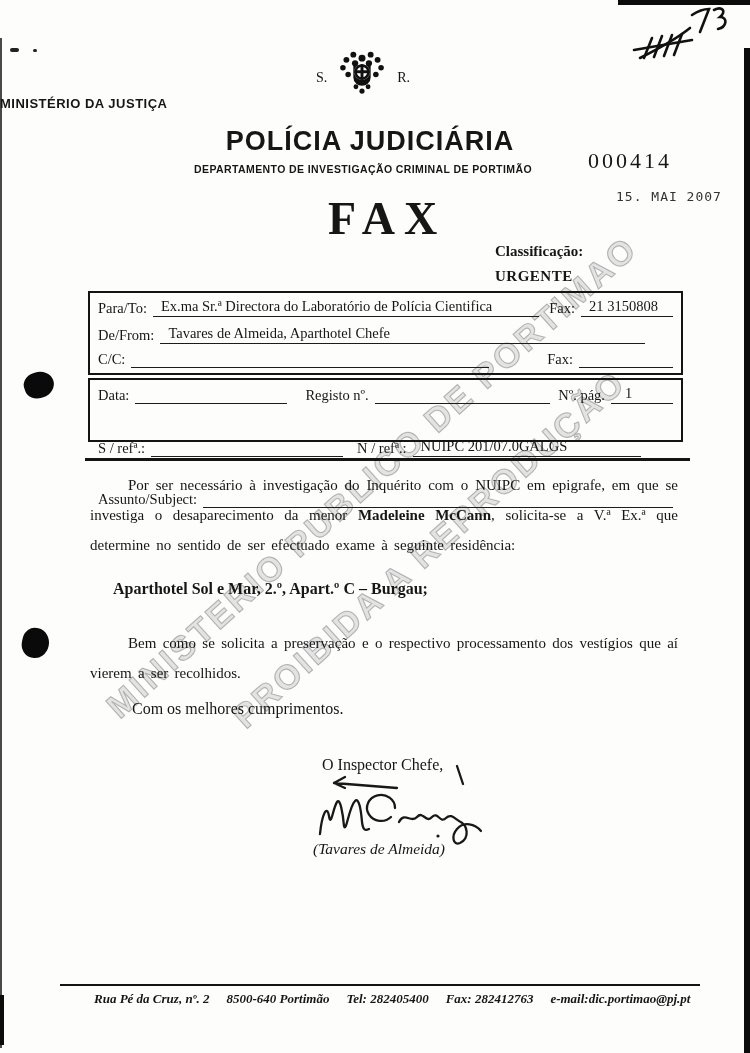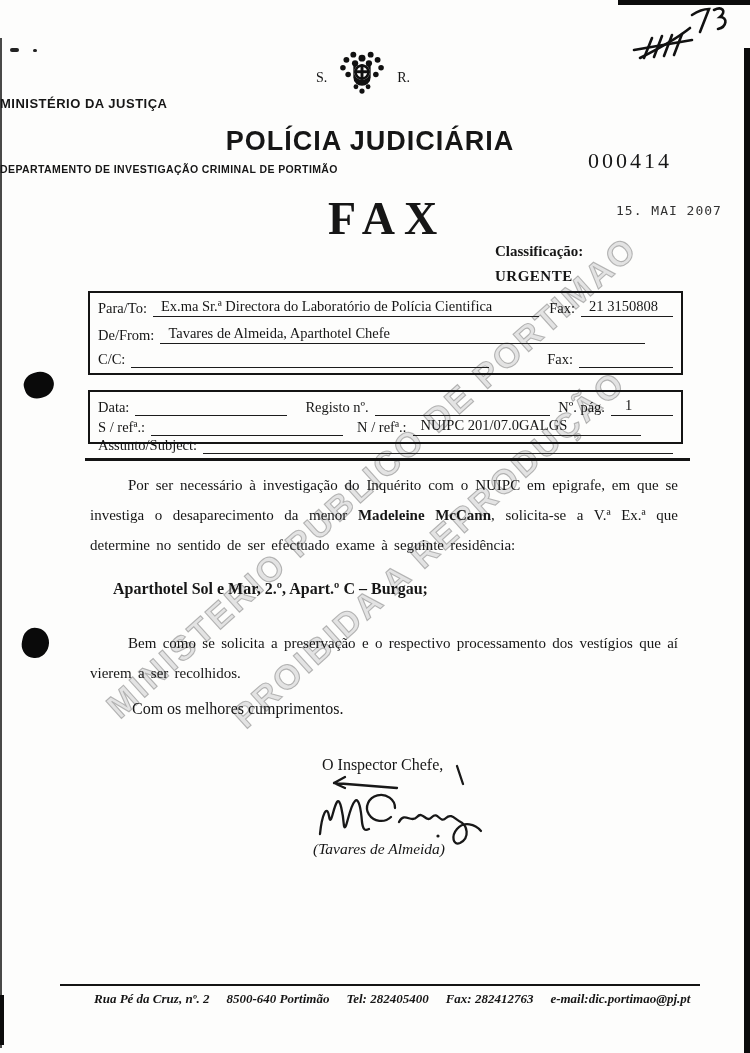--- a/index.html
+++ b/index.html
@@ -24,46 +24,46 @@
     font-weight:bold; font-size:34px; letter-spacing:3px; white-space:nowrap;
     color:rgba(168,168,168,0.30); -webkit-text-stroke:1.1px rgba(130,130,130,0.55);
     transform-origin:0 50%; transform:rotate(-42deg); z-index:1; pointer-events:none; }
   .wm1 { left:112px; top:692px; }
   .wm2 { left:238px; top:702px; }
   .content { position:relative; z-index:2; }
   
   .hand-svg { position:absolute; left:630px; top:2px; }
   .doc-number { position:absolute; left:588px; top:148px; font-size:22px;
     letter-spacing:3px; font-weight:500; }
-  .date-stamp { position:absolute; left:616px; top:203px;
+  .date-stamp { position:absolute; left:616px; top:189px;
     font-family:"DejaVu Sans Mono","Liberation Mono",monospace;
     font-size:13px; letter-spacing:1px; color:#333; }
   
   .crest-row { position:absolute; left:0; top:46px; width:726px; text-align:center; }
   .crest-wrap { display:inline-flex; align-items:center; gap:9px; }
   .crest-letter { font-size:14px; position:relative; top:6px; }
   .ministry { position:absolute; left:0; top:96px; width:726px; text-align:left;
     font-family:"Liberation Sans","DejaVu Sans",sans-serif; font-weight:bold;
     font-size:13px; letter-spacing:.5px; }
   .org { position:absolute; left:0; top:126px; width:740px; text-align:center;
     font-family:"Liberation Sans","DejaVu Sans",sans-serif; font-weight:600;
     font-size:27px; letter-spacing:1px; }
-  .dept { position:absolute; left:0; top:163px; width:726px; 
+  .dept { position:absolute; left:0; top:163px; width:726px; text-align:center;
     font-family:"Liberation Sans","DejaVu Sans",sans-serif; font-weight:bold;
     font-size:10.5px; letter-spacing:.4px; }
   .fax-title { position:absolute; left:328px; top:192px; font-size:46px;
     font-weight:bold; letter-spacing:9px; }
   .classif { position:absolute; left:495px; top:243px; font-size:15px; font-weight:bold; }
   .classif-value { position:absolute; left:495px; top:268px; font-size:15px;
     font-weight:bold; letter-spacing:.5px; }
   
   .fbox { position:absolute; left:88px; width:595px; border:2.5px solid #141414;
     padding:4px 8px 5px 8px; display:flex; flex-direction:column; justify-content:space-between; }
   .box1 { top:291px; height:84px; }
-  .box2 { top:390px; height:54px; }
+  .box2 { top:378px; height:64px;gap:33px; }
   .frow { display:flex; align-items:flex-end; font-size:14.5px; line-height:18px; }
   .flabel { white-space:nowrap; padding-right:6px; }
   .u { border-bottom:1.5px solid #1c1c1c; padding:0 0 1px 8px; white-space:nowrap;
     overflow:hidden; }
   .grow { flex:1; }
   .sp { flex:0 0 auto; }
   .sep-line { position:absolute; left:85px; top:458px; width:605px; height:2.5px;
     background:#141414; }
   
   .bodytext { position:absolute; left:90px; width:588px; font-size:15px;

